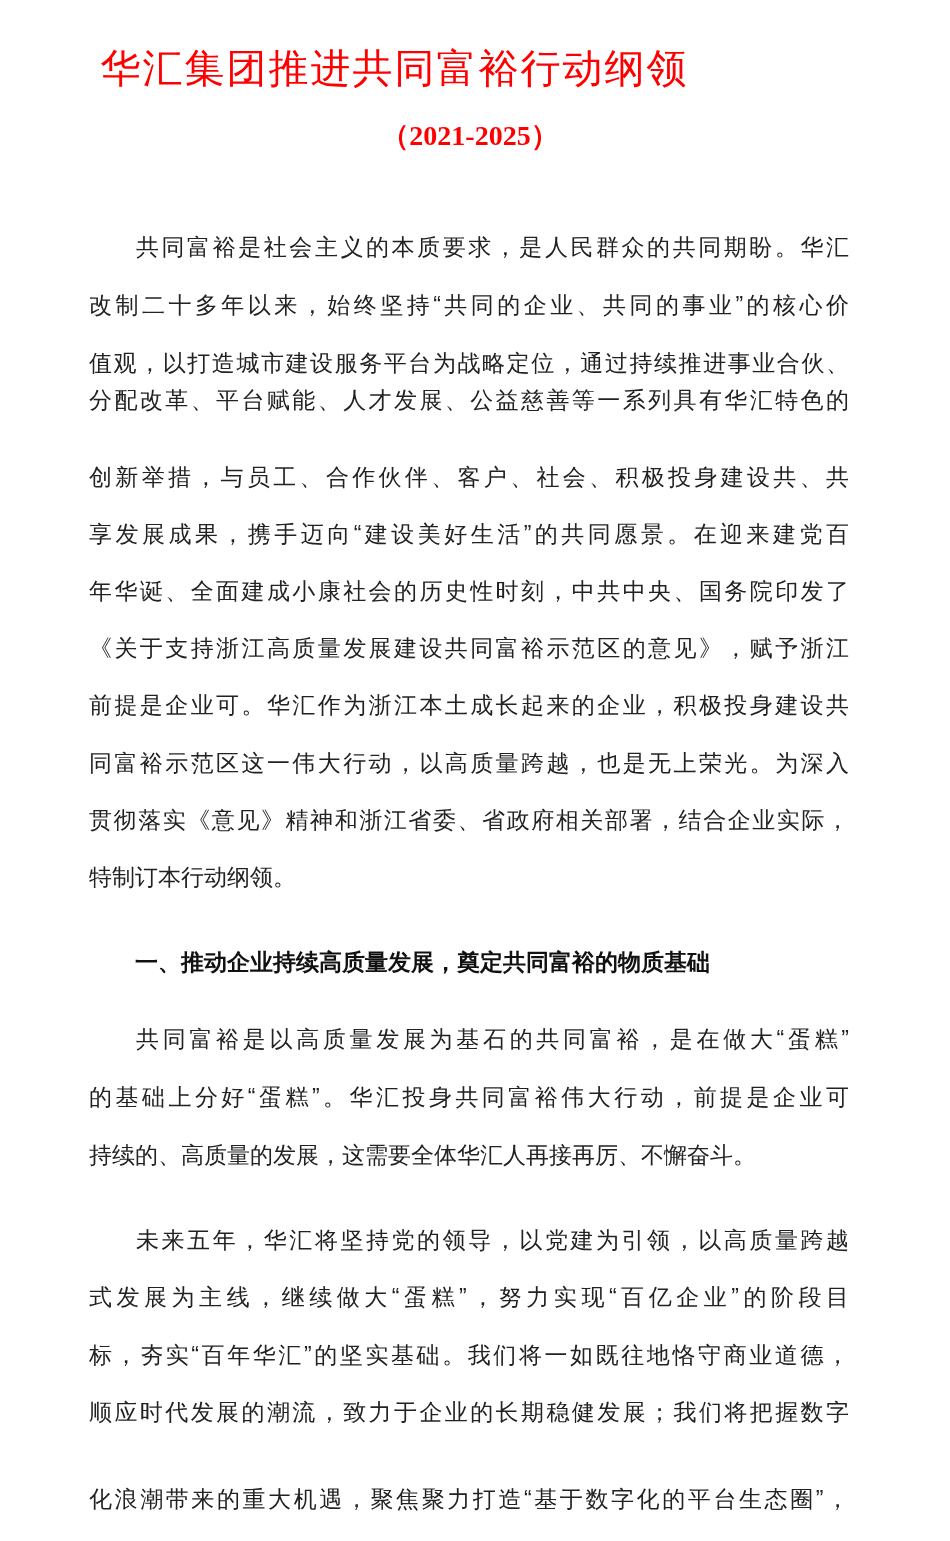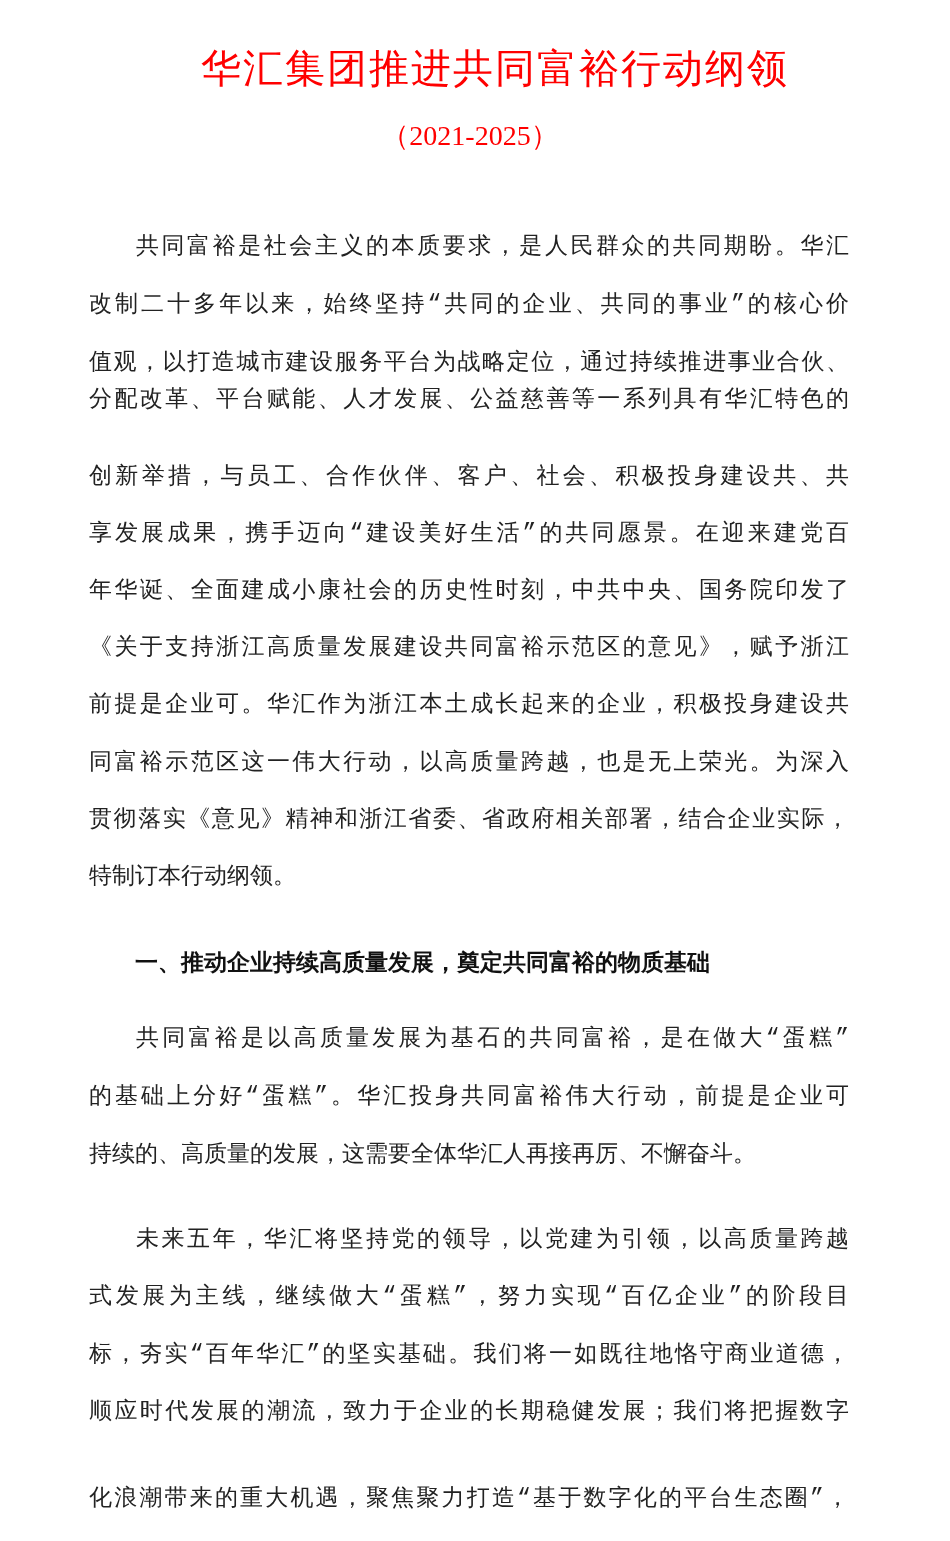--- a/index.html
+++ b/index.html
@@ -13,50 +13,51 @@
       position: relative;
       overflow: hidden;
       font-family: "DejaVu Serif", "Liberation Serif", serif;
       color: #1a1a1a;
     }
     .doc-title {
       position: absolute;
       left: 0;
       width: 789px;
       top: 42px;
-      text-align: right;
+      text-align: center;
       font-size: 40px;
       line-height: 52px;
       color: #ff0000;
       letter-spacing: 2px;
       font-family: "DejaVu Serif", "Liberation Serif", serif;
     }
     .doc-subtitle {
       position: absolute;
       left: 0;
       width: 940px;
       top: 116px;
       text-align: center;
       font-size: 28px;
       line-height: 40px;
       color: #ff0000;
       font-family: "Liberation Serif", "DejaVu Serif", serif;
+      font-weight: bold;
     }
     .line {
       position: absolute;
       left: 89px;
       width: 760px;
       height: 32px;
       font-size: 23px;
       line-height: 32px;
       white-space: nowrap;
       text-align: justify;
       text-align-last: justify;
       color: #222222;
-      font-family: Liberation Mono, monospace;
+      font-family: Liberation Sans, sans-serif;
     }
     .line.indent {
       left: 136px;
       width: 713px;
     }
     .line.last {
       text-align-last: left;
       width: auto;
     }
     .heading {

